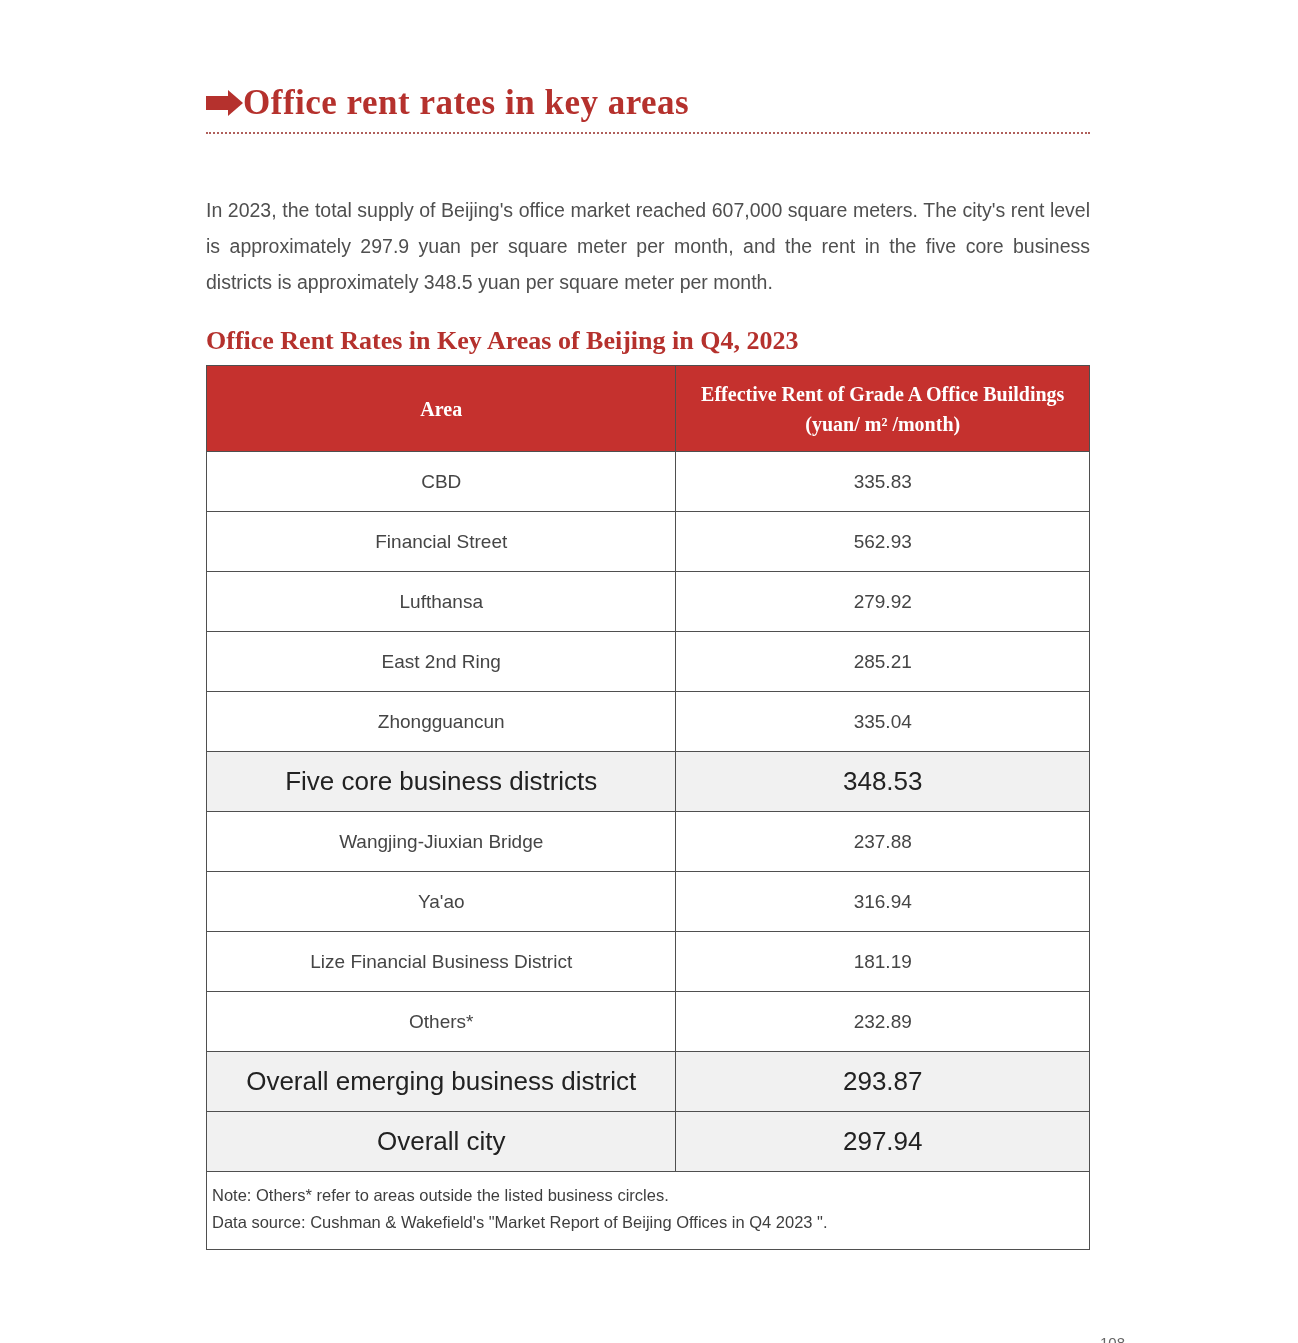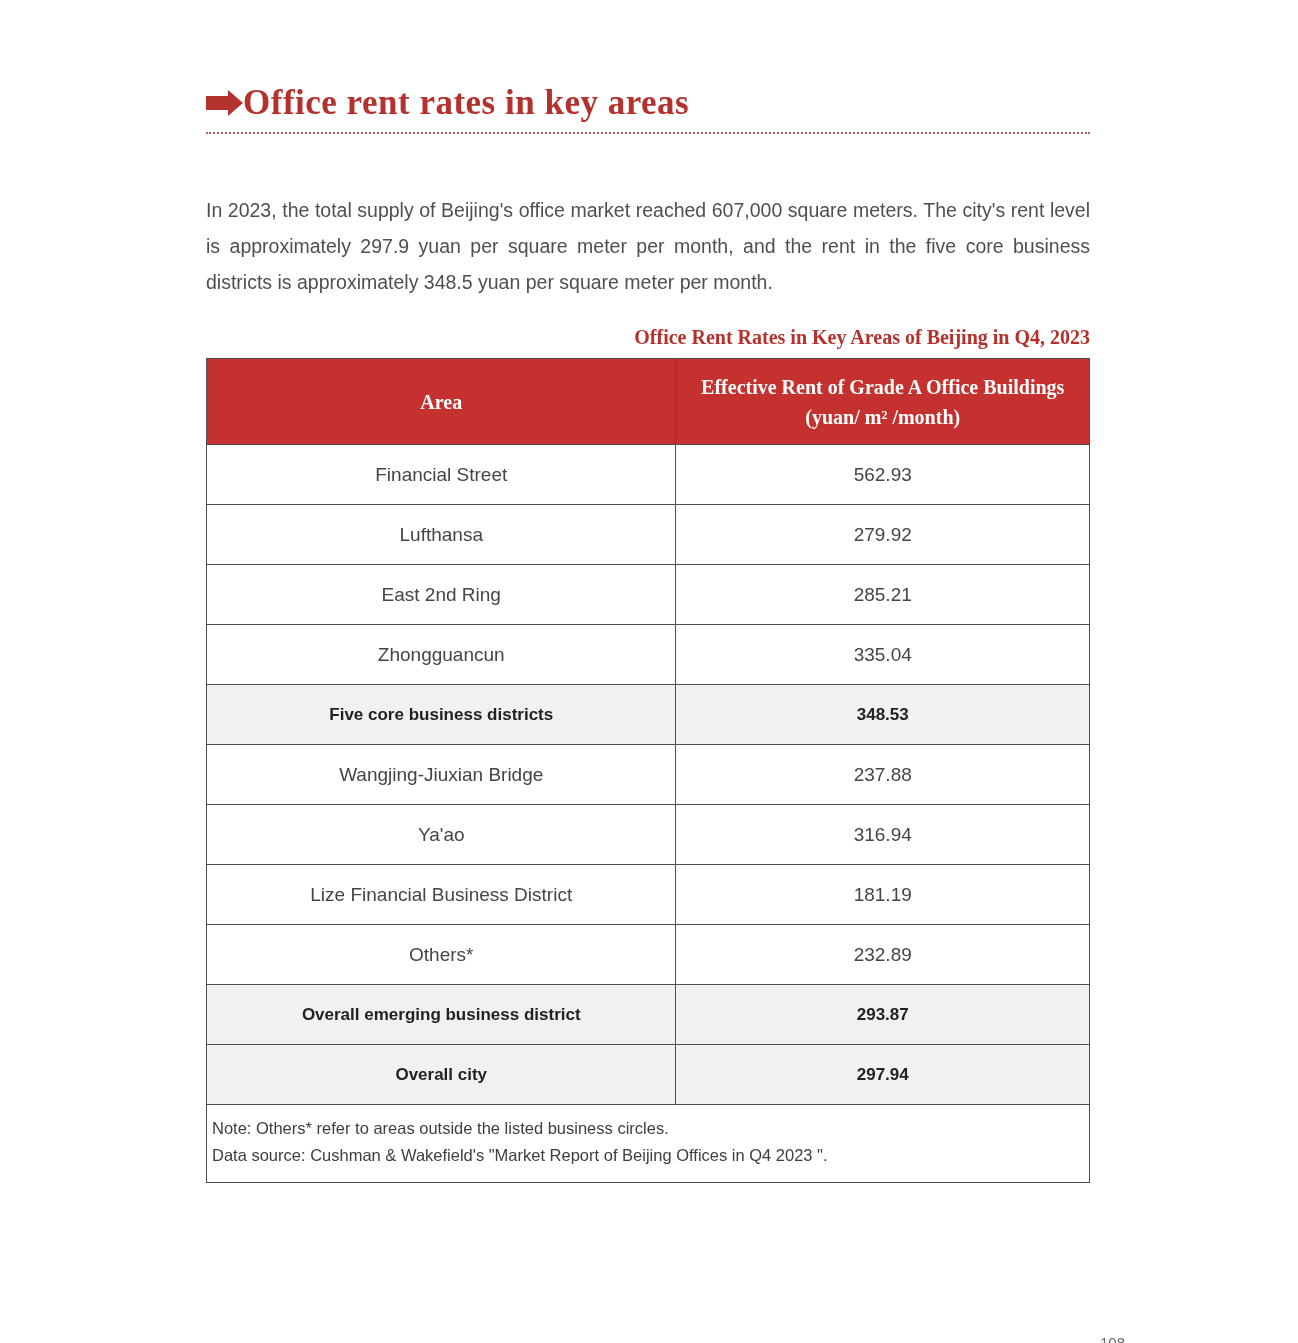--- a/index.html
+++ b/index.html
@@ -58,24 +58,24 @@
   }
   p.intro {
     margin: 58px 0 0 0;
     font-size: 19.5px;
     line-height: 36px;
     color: #4f4f4f;
     text-align: justify;
   }
   .table-title {
     margin-top: 26px;
-    text-align: right;
+    text-align: left;
     font-family: "Liberation Serif", serif;
     font-weight: bold;
-    font-size: 20px;
+    font-size: 26px;
     color: #b5312d;
   }
   table.rent-table {
     margin-top: 9px;
     width: 884px;
     border-collapse: collapse;
   }
   table.rent-table th,
   table.rent-table td {
     border: 1px solid #4f4f4f;
@@ -96,23 +96,23 @@
   tbody td {
     height: 60px;
     text-align: center;
     vertical-align: middle;
     font-size: 19px;
     color: #454545;
     background: #ffffff;
   }
   tr.hl td {
     background: #f1f1f1;
-    font-weight: bold;
+    font-weight: normal;
     color: #222222;
-    font-size: 17px;
+    font-size: 26px;
   }
   tfoot td.note-cell {
     text-align: left;
     vertical-align: middle;
     padding: 10px 18px 13px 5px;
     font-size: 16.5px;
     line-height: 27px;
     color: #3e3e3e;
     background: #ffffff;
   }
@@ -145,20 +145,24 @@
         <tr>
           <th class="area-col">Area</th>
           <th class="rent-col">
             <div>Effective Rent of Grade A Office Buildings</div>
             <div>(yuan/ m² /month)</div>
           </th>
         </tr>
       </thead>
       <tbody id="table-body">
           <tr>
+            <td>CBD</td>
+            <td>335.83</td>
+          </tr>
+          <tr>
             <td>Financial Street</td>
             <td>562.93</td>
           </tr>
           <tr>
             <td>Lufthansa</td>
             <td>279.92</td>
           </tr>
           <tr>
             <td>East 2nd Ring</td>
             <td>285.21</td>

